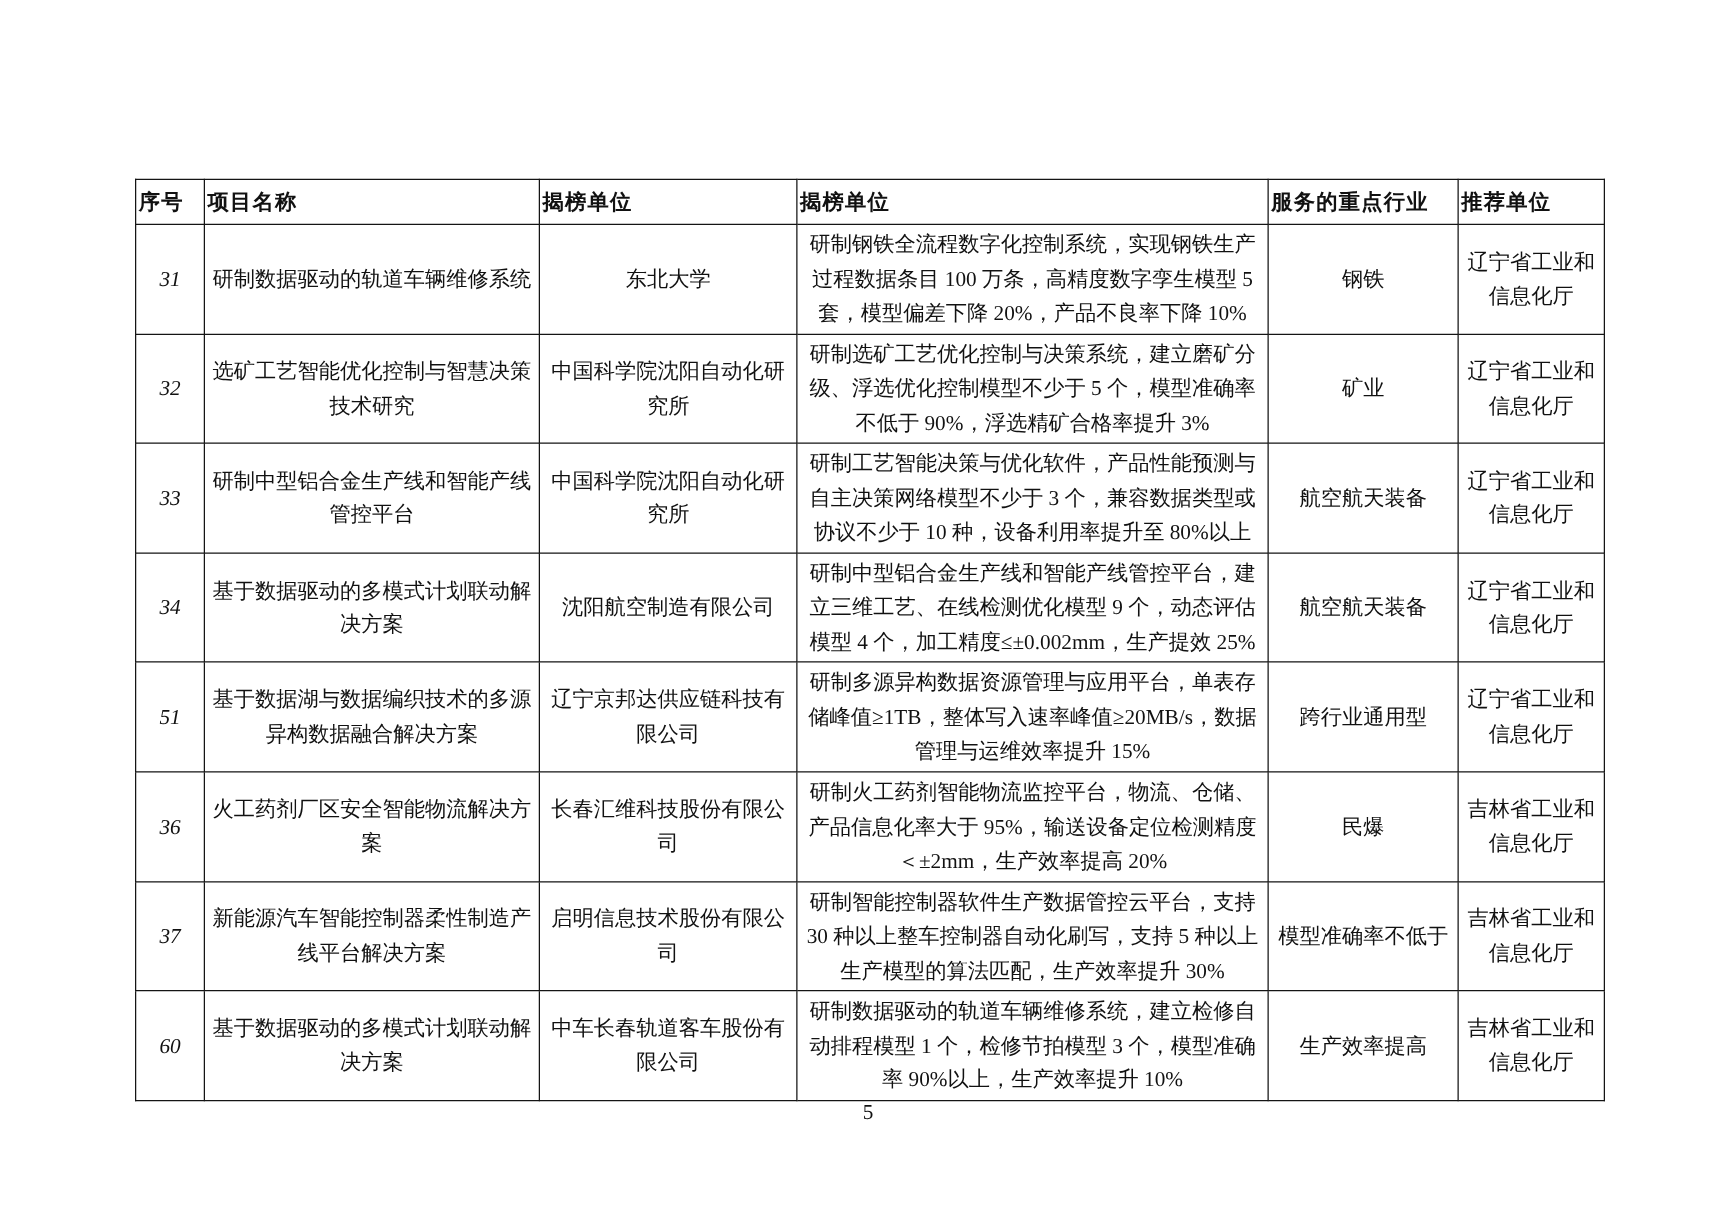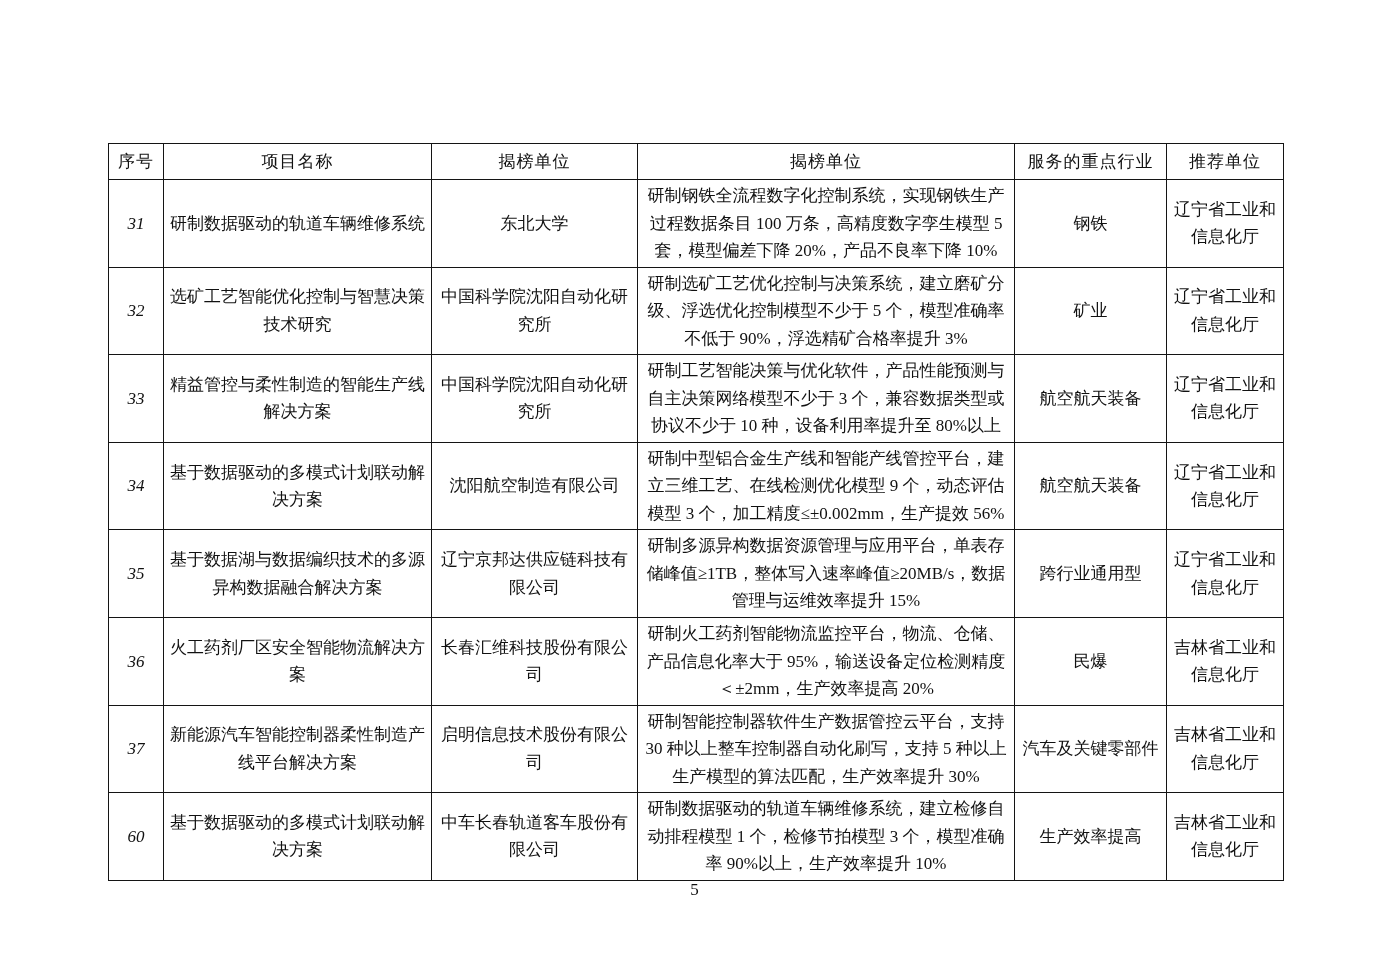--- a/index.html
+++ b/index.html
@@ -29,23 +29,23 @@
     width: 1175px;
     border-collapse: collapse;
     table-layout: fixed;
     background: #ffffff;
   }
   table.doc-table, table.doc-table th, table.doc-table td {
     border: 1.6px solid #141414;
   }
   table.doc-table th {
     font-family: "Liberation Sans", "DejaVu Sans", sans-serif;
-    font-weight: 400;
+    font-weight: 700;
     font-size: 17px;
-    text-align: center;
+    text-align: left;
     vertical-align: middle;
     height: 33px;
     padding: 1px 2px;
     letter-spacing: 1px;
   }
   table.doc-table td {
     font-size: 17px;
     line-height: 1.62;
     vertical-align: middle;
     height: 80px;
@@ -112,56 +112,56 @@
         <tr>
           <td class="col0">32</td>
           <td class="col1">选矿工艺智能优化控制与智慧决策技术研究</td>
           <td class="col2">中国科学院沈阳自动化研究所</td>
           <td class="col3">研制选矿工艺优化控制与决策系统，建立磨矿分级、浮选优化控制模型不少于 5 个，模型准确率不低于 90%，浮选精矿合格率提升 3%</td>
           <td class="col4">矿业</td>
           <td class="col5">辽宁省工业和信息化厅</td>
         </tr>
         <tr>
           <td class="col0">33</td>
-          <td class="col1">精益管控与柔性制造的智能生产线解决方案</td>
+          <td class="col1">研制中型铝合金生产线和智能产线管控平台</td>
           <td class="col2">中国科学院沈阳自动化研究所</td>
           <td class="col3">研制工艺智能决策与优化软件，产品性能预测与自主决策网络模型不少于 3 个，兼容数据类型或协议不少于 10 种，设备利用率提升至 80%以上</td>
           <td class="col4">航空航天装备</td>
           <td class="col5">辽宁省工业和信息化厅</td>
         </tr>
         <tr>
           <td class="col0">34</td>
           <td class="col1">基于数据驱动的多模式计划联动解决方案</td>
           <td class="col2">沈阳航空制造有限公司</td>
-          <td class="col3">研制中型铝合金生产线和智能产线管控平台，建立三维工艺、在线检测优化模型 9 个，动态评估模型 3 个，加工精度≤±0.002mm，生产提效 56%</td>
+          <td class="col3">研制中型铝合金生产线和智能产线管控平台，建立三维工艺、在线检测优化模型 9 个，动态评估模型 4 个，加工精度≤±0.002mm，生产提效 25%</td>
           <td class="col4">航空航天装备</td>
           <td class="col5">辽宁省工业和信息化厅</td>
         </tr>
         <tr>
-          <td class="col0">35</td>
+          <td class="col0">51</td>
           <td class="col1">基于数据湖与数据编织技术的多源异构数据融合解决方案</td>
           <td class="col2">辽宁京邦达供应链科技有限公司</td>
           <td class="col3">研制多源异构数据资源管理与应用平台，单表存储峰值≥1TB，整体写入速率峰值≥20MB/s，数据管理与运维效率提升 15%</td>
           <td class="col4">跨行业通用型</td>
           <td class="col5">辽宁省工业和信息化厅</td>
         </tr>
         <tr>
           <td class="col0">36</td>
           <td class="col1">火工药剂厂区安全智能物流解决方案</td>
           <td class="col2">长春汇维科技股份有限公司</td>
           <td class="col3">研制火工药剂智能物流监控平台，物流、仓储、产品信息化率大于 95%，输送设备定位检测精度＜±2mm，生产效率提高 20%</td>
           <td class="col4">民爆</td>
           <td class="col5">吉林省工业和信息化厅</td>
         </tr>
         <tr>
           <td class="col0">37</td>
           <td class="col1">新能源汽车智能控制器柔性制造产线平台解决方案</td>
           <td class="col2">启明信息技术股份有限公司</td>
           <td class="col3">研制智能控制器软件生产数据管控云平台，支持 30 种以上整车控制器自动化刷写，支持 5 种以上生产模型的算法匹配，生产效率提升 30%</td>
-          <td class="col4">汽车及关键零部件</td>
+          <td class="col4">模型准确率不低于</td>
           <td class="col5">吉林省工业和信息化厅</td>
         </tr>
         <tr>
           <td class="col0">60</td>
           <td class="col1">基于数据驱动的多模式计划联动解决方案</td>
           <td class="col2">中车长春轨道客车股份有限公司</td>
           <td class="col3">研制数据驱动的轨道车辆维修系统，建立检修自动排程模型 1 个，检修节拍模型 3 个，模型准确率 90%以上，生产效率提升 10%</td>
           <td class="col4">生产效率提高</td>
           <td class="col5">吉林省工业和信息化厅</td>
         </tr>

